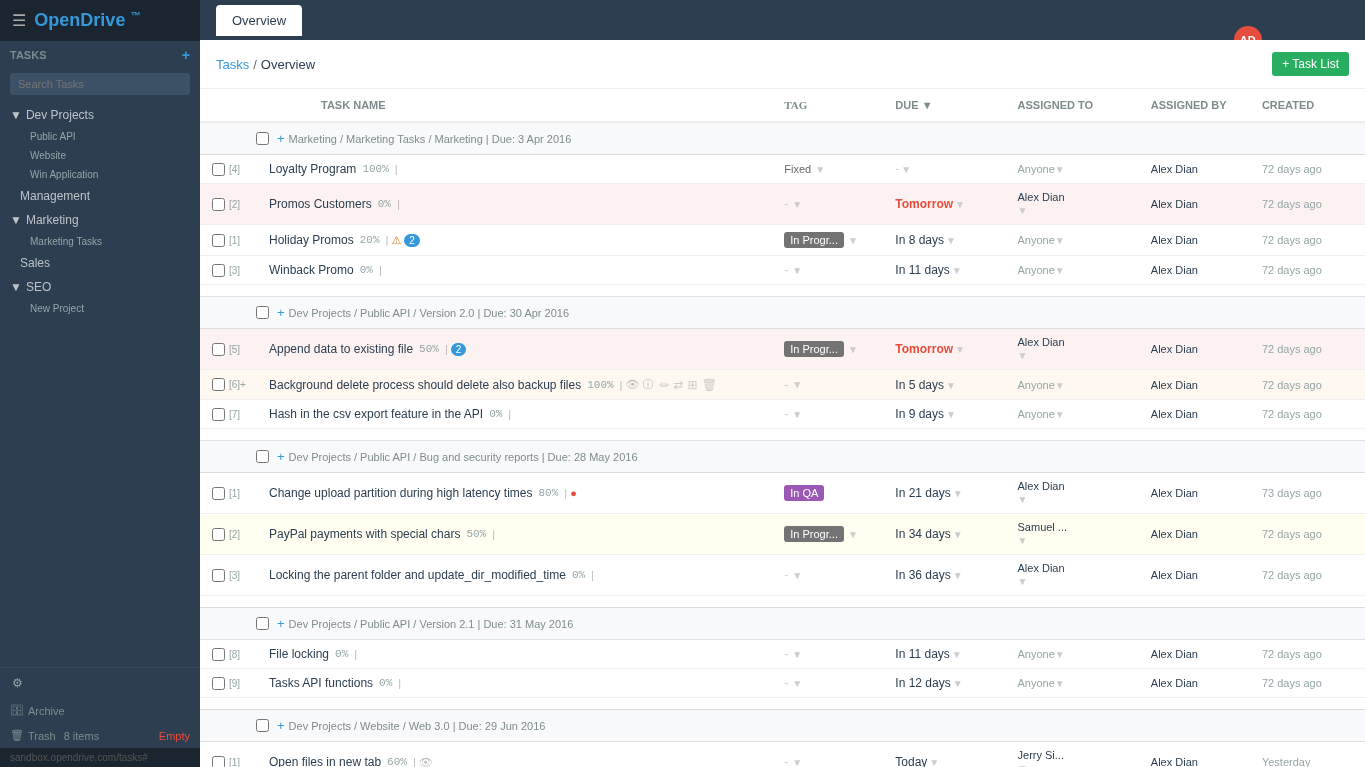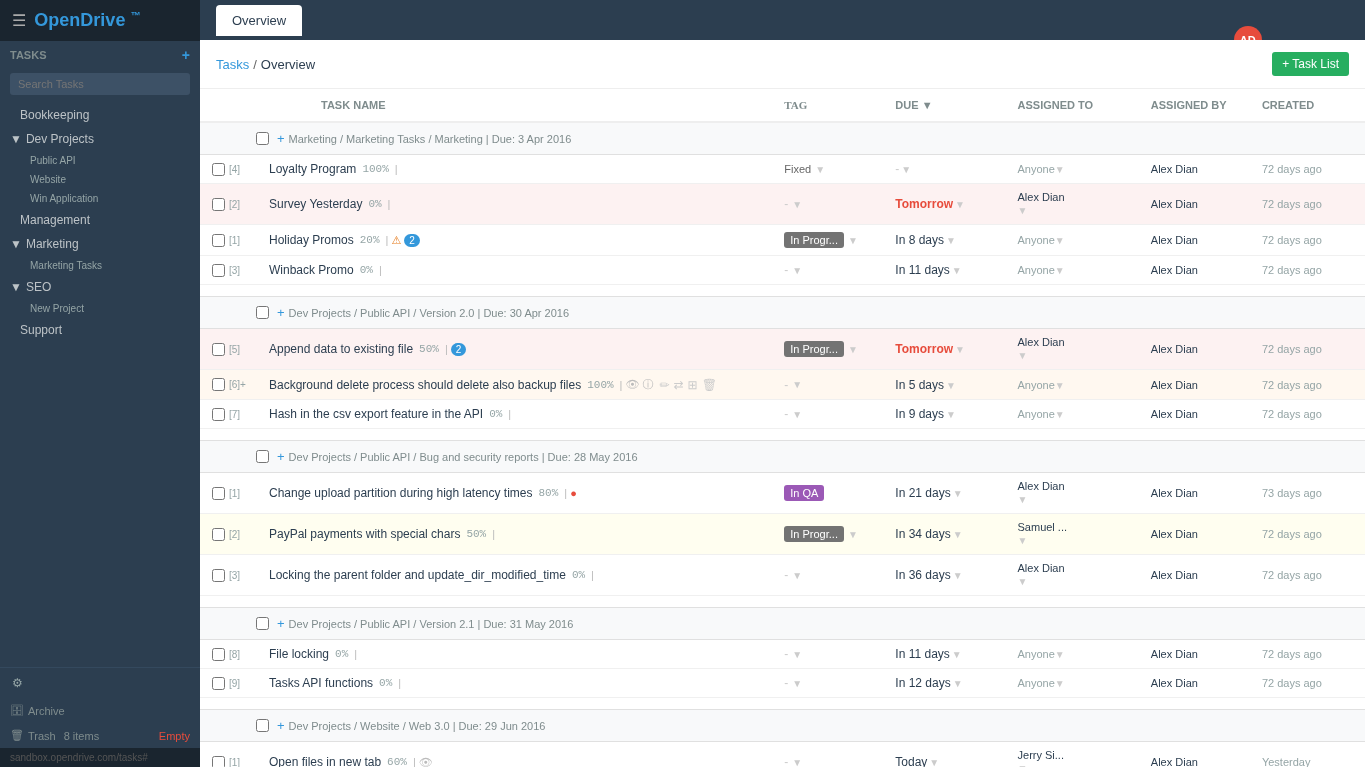--- a/index.html
+++ b/index.html
@@ -113,46 +113,45 @@
 
   <div class="sidebar-section">
     <span>Tasks</span>
     <span class="add-icon">+</span>
   </div>
 
   <div class="sidebar-search">
     <input type="text" placeholder="Search Tasks" style="">
   </div>
 
-  <div class="sidebar-item">Bookkeeping</div>
 
   <div class="sidebar-group-label">
     <span>▼</span>
     <span>Dev Projects</span>
   </div>
   <div class="sidebar-sub">Public API</div>
   <div class="sidebar-sub">Website</div>
   <div class="sidebar-sub">Win Application</div>
 
   <div class="sidebar-item">Management</div>
 
   <div class="sidebar-group-label">
     <span>▼</span>
     <span>Marketing</span>
   </div>
   <div class="sidebar-sub">Marketing Tasks</div>
 
+  <div class="sidebar-item">Sales</div>
 
   <div class="sidebar-group-label">
     <span>▼</span>
     <span>SEO</span>
   </div>
   <div class="sidebar-sub">New Project</div>
 
-  <div class="sidebar-item">Support</div>
 
   <div class="sidebar-bottom">
     <div class="sidebar-bottom-item">
       <span>⚙</span>
     </div>
     <div class="trash-section">
       <span>🗄</span>
       <span>Archive</span>
     </div>
     <div class="trash-section">
@@ -246,21 +245,21 @@
             </tr>
             <tr class="task-row red-highlight">
               <td>
                 <div class="task-check">
                   <input type="checkbox" style="">
                   <span class="task-number">[2]</span>
                 </div>
               </td>
               <td>
                 <div class="task-name-cell">
-      <span class="task-title">Survey Yesterday</span>
+      <span class="task-title">Promos Customers</span>
       <span class="task-pct">0%</span>
       <span class="task-icons">
         <span>|</span>
                   </span>
                 </div>
               </td>
               <td>
                 <div class="tag-cell">
                   <span class="due-dash">-</span>
                   <span class="tag-arrow">▼</span>

